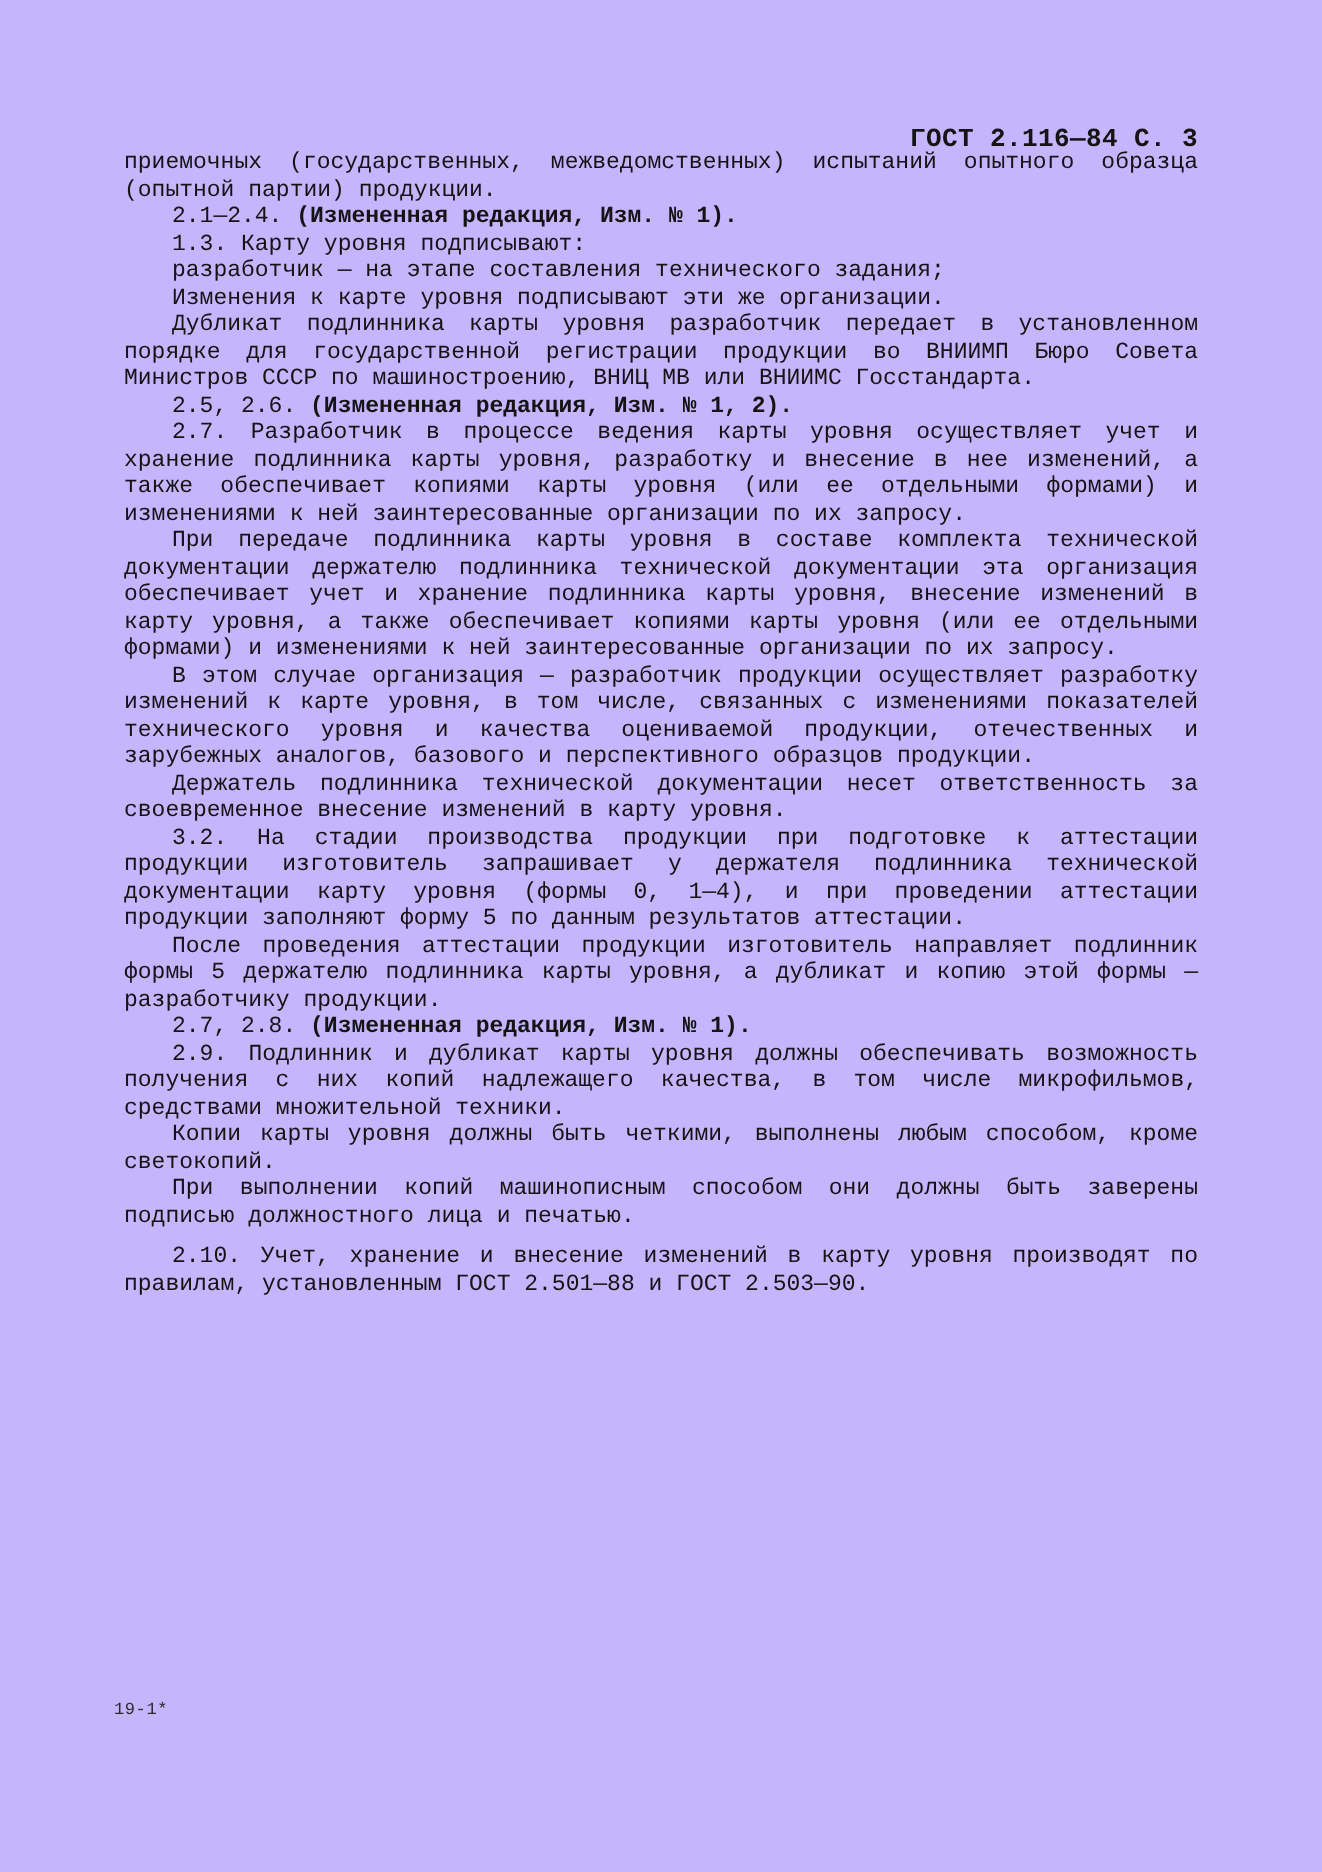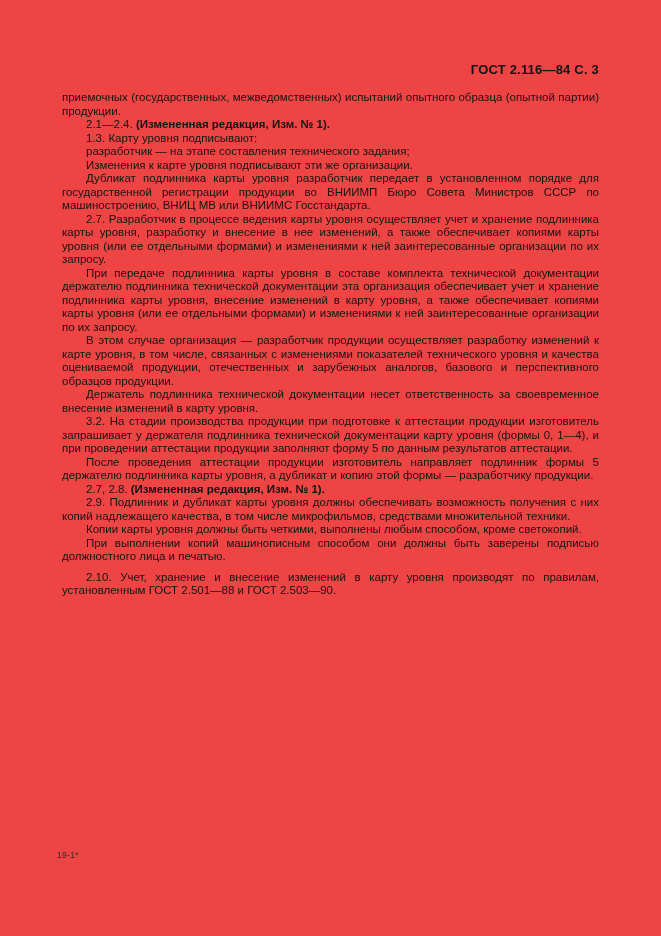--- a/index.html
+++ b/index.html
@@ -4,39 +4,39 @@
 <style>
   html, body {
     margin: 0;
     padding: 0;
     background: #ffffff;
   }
   .page {
     position: relative;
     width: 661px;
     height: 936px;
-    background: #ef4444;
-    font-family: Liberation Sans, sans-serif;
+    background: #c4b5fd;
+    font-family: Liberation Mono, monospace;
     color: #141414;
     overflow: hidden;
   }
   .page-header {
     position: absolute;
     top: 62px;
     left: 62px;
     width: 537px;
     text-align: right;
     font-weight: bold;
     font-size: 13px;
     letter-spacing: 0.2px;
     white-space: nowrap;
   }
   .doc-body {
     position: absolute;
-    top: 91px;
+    top: 75px;
     left: 62px;
     width: 537px;
     font-size: 11.5px;
     line-height: 13.5px;
     text-align: justify;
     hyphens: auto;
     -webkit-hyphens: auto;
   }
   .para {
     margin: 0;
@@ -79,20 +79,21 @@
     <p class="para">1.3. Карту уровня подписывают:</p>
 
     <p class="para">разработчик — на этапе составления технического задания;</p>
 
 
     <p class="para">Изменения к карте уровня подписывают эти же организации.</p>
 
 
     <p class="para">Дубликат подлинника карты уровня разработчик передает в установленном порядке для государственной регистрации продукции во ВНИИМП Бюро Совета Министров СССР по машиностроению, ВНИЦ МВ или ВНИИМС Госстандарта.</p>
 
+    <p class="para amendment"><span>2.5, 2.6. </span><span class="amend-bold">(Измененная редакция, Изм. № 1, 2).</span></p>
 
     <p class="para">2.7. Разработчик в процессе ведения карты уровня осуществляет учет и хранение подлинника карты уровня, разработку и внесение в нее изменений, а также обеспечивает копиями карты уровня (или ее отдельными формами) и изменениями к ней заинтересованные организации по их запросу.</p>
 
     <p class="para">При передаче подлинника карты уровня в составе комплекта технической документации держателю подлинника технической документации эта организация обеспечивает учет и хранение подлинника карты уровня, внесение изменений в карту уровня, а также обеспечивает копиями карты уровня (или ее отдельными формами) и изменениями к ней заинтересованные организации по их запросу.</p>
 
     <p class="para">В этом случае организация — разработчик продукции осуществляет разработку изменений к карте уровня, в том числе, связанных с изменениями показателей технического уровня и качества оцениваемой продукции, отечественных и зарубежных аналогов, базового и перспективного образцов продукции.</p>
 
     <p class="para">Держатель подлинника технической документации несет ответственность за своевременное внесение изменений в карту уровня.</p>
 
     <p class="para">3.2. На стадии производства продукции при подготовке к аттестации продукции изготовитель запрашивает у держателя подлинника технической документации карту уровня (формы 0, 1—4), и при проведении аттестации продукции заполняют форму 5 по данным результатов аттестации.</p>

